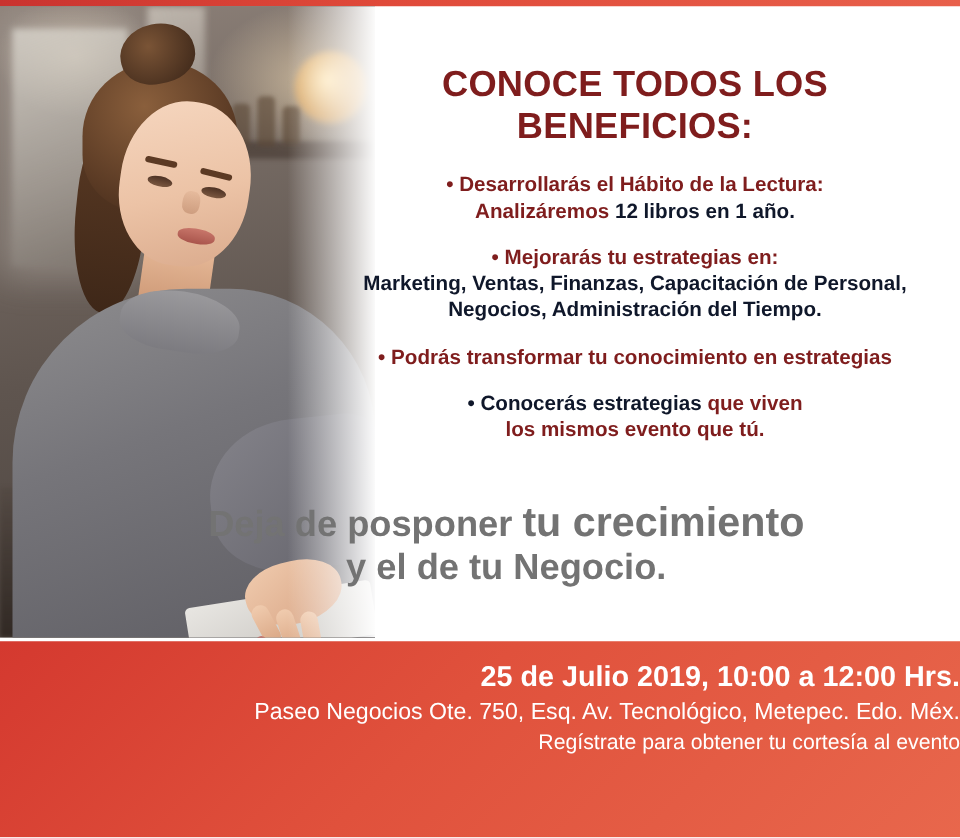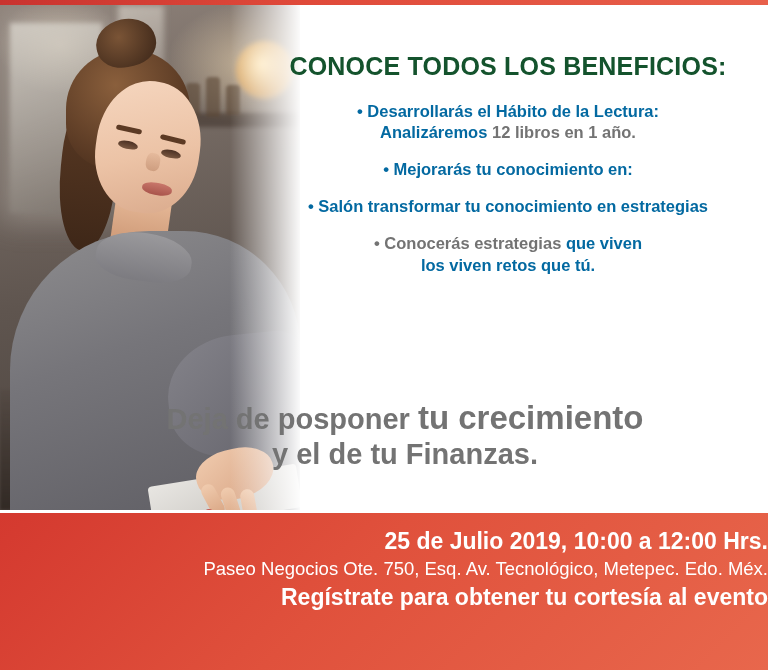--- a/index.html
+++ b/index.html
@@ -239,37 +239,37 @@
 
   
   .content {
     position: absolute;
     left: 258px;
     top: 52px;
     width: 500px;
     text-align: center;
   }
   .headline {
-    color: #14532d;
-    font-size: 25px;
+    color: #7f1d1d;
+    font-size: 29px;
     font-weight: bold;
     letter-spacing: 0.2px;
     margin: 0 0 20px 0;
   }
   .bullet-block {
     margin: 0 0 16px 0;
     line-height: 1.28;
     font-size: 16.5px;
     font-weight: bold;
     color: #0f2f54;
   }
   .bullet-block .l1 { display: block; }
   .bullet-block .l2 { display: block; }
-  .red { color: #737373; }
-  .navy { color: #0369a1; }
+  .red { color: #0f172a; }
+  .navy { color: #7f1d1d; }
 
   
   .slogan {
     position: absolute;
     left: 60px;
     top: 400px;
     width: 690px;
     text-align: center;
     color: #737373;
   }
@@ -315,22 +315,22 @@
     line-height: 1.22;
     display: block;
   }
   .f-address {
     font-size: 18.5px;
     line-height: 1.5;
     display: block;
     font-weight: normal;
   }
   .f-cta {
-    font-size: 23px;
-    font-weight: bold;
+    font-size: 17px;
+    font-weight: normal;
     line-height: 1.3;
     display: block;
   }
   .footer-bottom-rule {
     position: absolute;
     left: 0; bottom: 0;
     width: 768px; height: 4px;
     background: rgba(255,255,255,0.0);
   }
 </style>
@@ -386,39 +386,41 @@
     <div class="headline">CONOCE TODOS LOS BENEFICIOS:</div>
 
     <div class="bullet-block">
       <span class="l1 navy">• Desarrollarás el Hábito de la Lectura:</span>
       <span class="l2">
         <span class="navy">Analizáremos </span><span class="red">12 libros en 1 año.</span>
       </span>
     </div>
 
     <div class="bullet-block">
-      <span class="l1 navy">• Mejorarás tu conocimiento en:</span>
+      <span class="l1 navy">• Mejorarás tu estrategias en:</span>
+      <span class="l2 red">Marketing, Ventas, Finanzas, Capacitación de Personal,</span>
+      <span class="l2 red">Negocios, Administración del Tiempo.</span>
     </div>
 
     <div class="bullet-block">
-      <span class="l1 navy">• Salón transformar tu conocimiento en estrategias</span>
+      <span class="l1 navy">• Podrás transformar tu conocimiento en estrategias</span>
     </div>
 
     <div class="bullet-block">
       <span class="l1">
         <span class="red">• Conocerás estrategias </span><span class="navy">que viven</span>
       </span>
-      <span class="l2 navy">los viven retos que tú.</span>
+      <span class="l2 navy">los mismos evento que tú.</span>
     </div>
 
   </div>
 
   <div class="slogan">
     <span class="line1"><span>Deja de posponer </span><span class="big">tu crecimiento</span></span>
-    <span class="line2">y el de tu Finanzas.</span>
+    <span class="line2">y el de tu Negocio.</span>
   </div>
 
   <div class="footer">
     <div class="footer-inner">
       <span class="f-date">25 de Julio 2019, 10:00 a 12:00 Hrs.</span>
       <span class="f-address">Paseo Negocios Ote. 750, Esq. Av. Tecnológico, Metepec. Edo. Méx.</span>
       <span class="f-cta">Regístrate para obtener tu cortesía al evento</span>
     </div>
     <div class="footer-bottom-rule"></div>
   </div>

